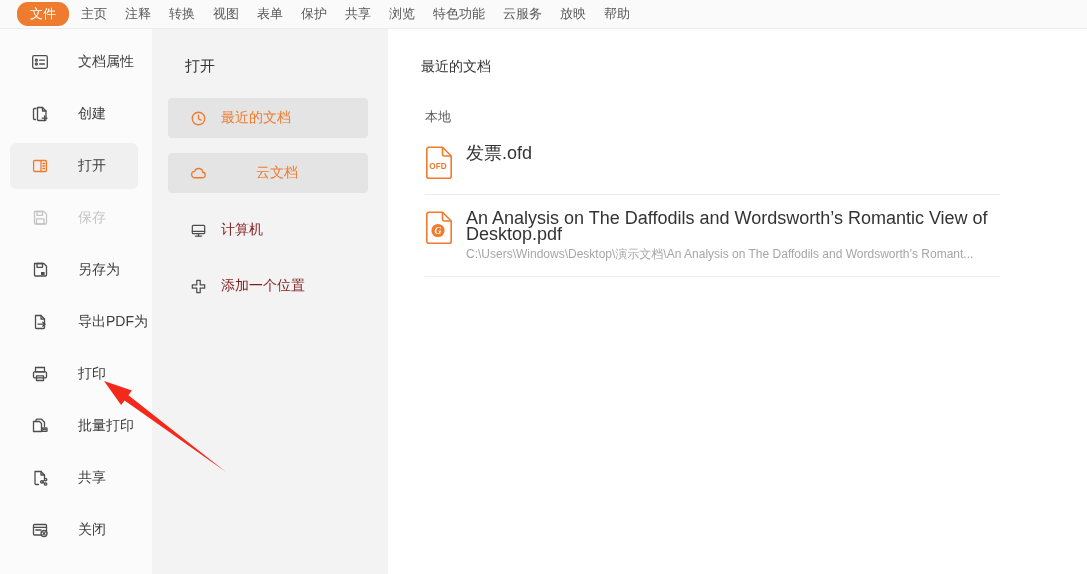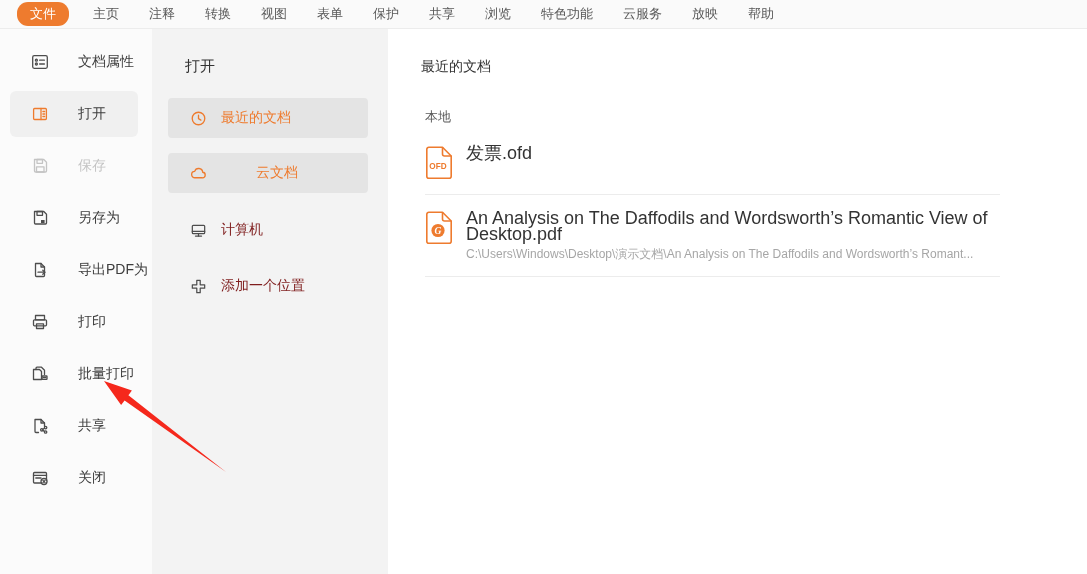--- a/index.html
+++ b/index.html
@@ -6,21 +6,21 @@
   html,body { margin:0; padding:0; }
   body {
     width:1087px; height:574px; position:relative; overflow:hidden;
     background:#ffffff; font-family:"Liberation Sans","DejaVu Sans",sans-serif;
     -webkit-font-smoothing:antialiased;
   }
   
   .menubar {
     position:absolute; left:0; top:0; width:1087px; height:29px;
     background:#fafafa; border-bottom:1px solid #ececec;
-    display:flex; align-items:center; padding-left:17px; gap:30px;
+    display:flex; align-items:center; padding-left:17px; gap:18px;
   }
   .tab { font-size:13px; color:#595959; white-space:nowrap; cursor:default; }
   .tab.pill {
     background:#EE7B2E; color:#ffffff; padding:3px 13px; border-radius:11px;
     margin-right:-6px;
   }
   
   .sidebar {
     position:absolute; left:0; top:29px; bottom:0; width:152px;
     background:#fbfbfb; padding-top:10px;
@@ -100,20 +100,32 @@
         <rect x="2.7" y="3.7" width="14.6" height="12.6" rx="1.5"></rect>
         <circle cx="6.4" cy="8.2" r="1"></circle>
           <circle cx="6.4" cy="12" r="1"></circle>
         <line x1="9.6" y1="8.2" x2="14.4" y2="8.2"></line>
           <line x1="9.6" y1="12" x2="14.4" y2="12"></line>
       </svg>
     </span>
     <span>文档属性</span>
   </div>
 
+  <div class="side-item">
+    <span class="icon">
+      <svg viewBox="0 0 20 20" fill="none" stroke="currentColor" stroke-width="1.3" stroke-linecap="round" stroke-linejoin="round">
+        <path d="M5.5 15.5h-1a1 1 0 0 1-1-1v-9a1 1 0 0 1 1-1h1.5"></path>
+        <path d="M7.5 3.5h5l3.5 3.5v8.5a1 1 0 0 1-1 1H8.5a1 1 0 0 1-1-1z"></path>
+        <path d="M12.5 3.5v3.5H16"></path>
+        <line x1="12.2" y1="14.2" x2="17" y2="14.2"></line>
+          <line x1="14.6" y1="11.8" x2="14.6" y2="16.6"></line>
+      </svg>
+    </span>
+    <span>创建</span>
+  </div>
 
   <div class="side-item selected">
     <span class="icon">
       <svg viewBox="0 0 20 20" fill="none" stroke="currentColor" stroke-width="1.3" stroke-linecap="round" stroke-linejoin="round">
         <rect x="3.6" y="4.5" width="12.8" height="11" rx="1"></rect>
         <line x1="11" y1="4.5" x2="11" y2="15.5"></line>
         <line x1="12.9" y1="7.5" x2="14.7" y2="7.5"></line>
         <line x1="12.9" y1="10" x2="14.7" y2="10"></line>
         <line x1="12.9" y1="12.5" x2="14.7" y2="12.5"></line>
       </svg>

